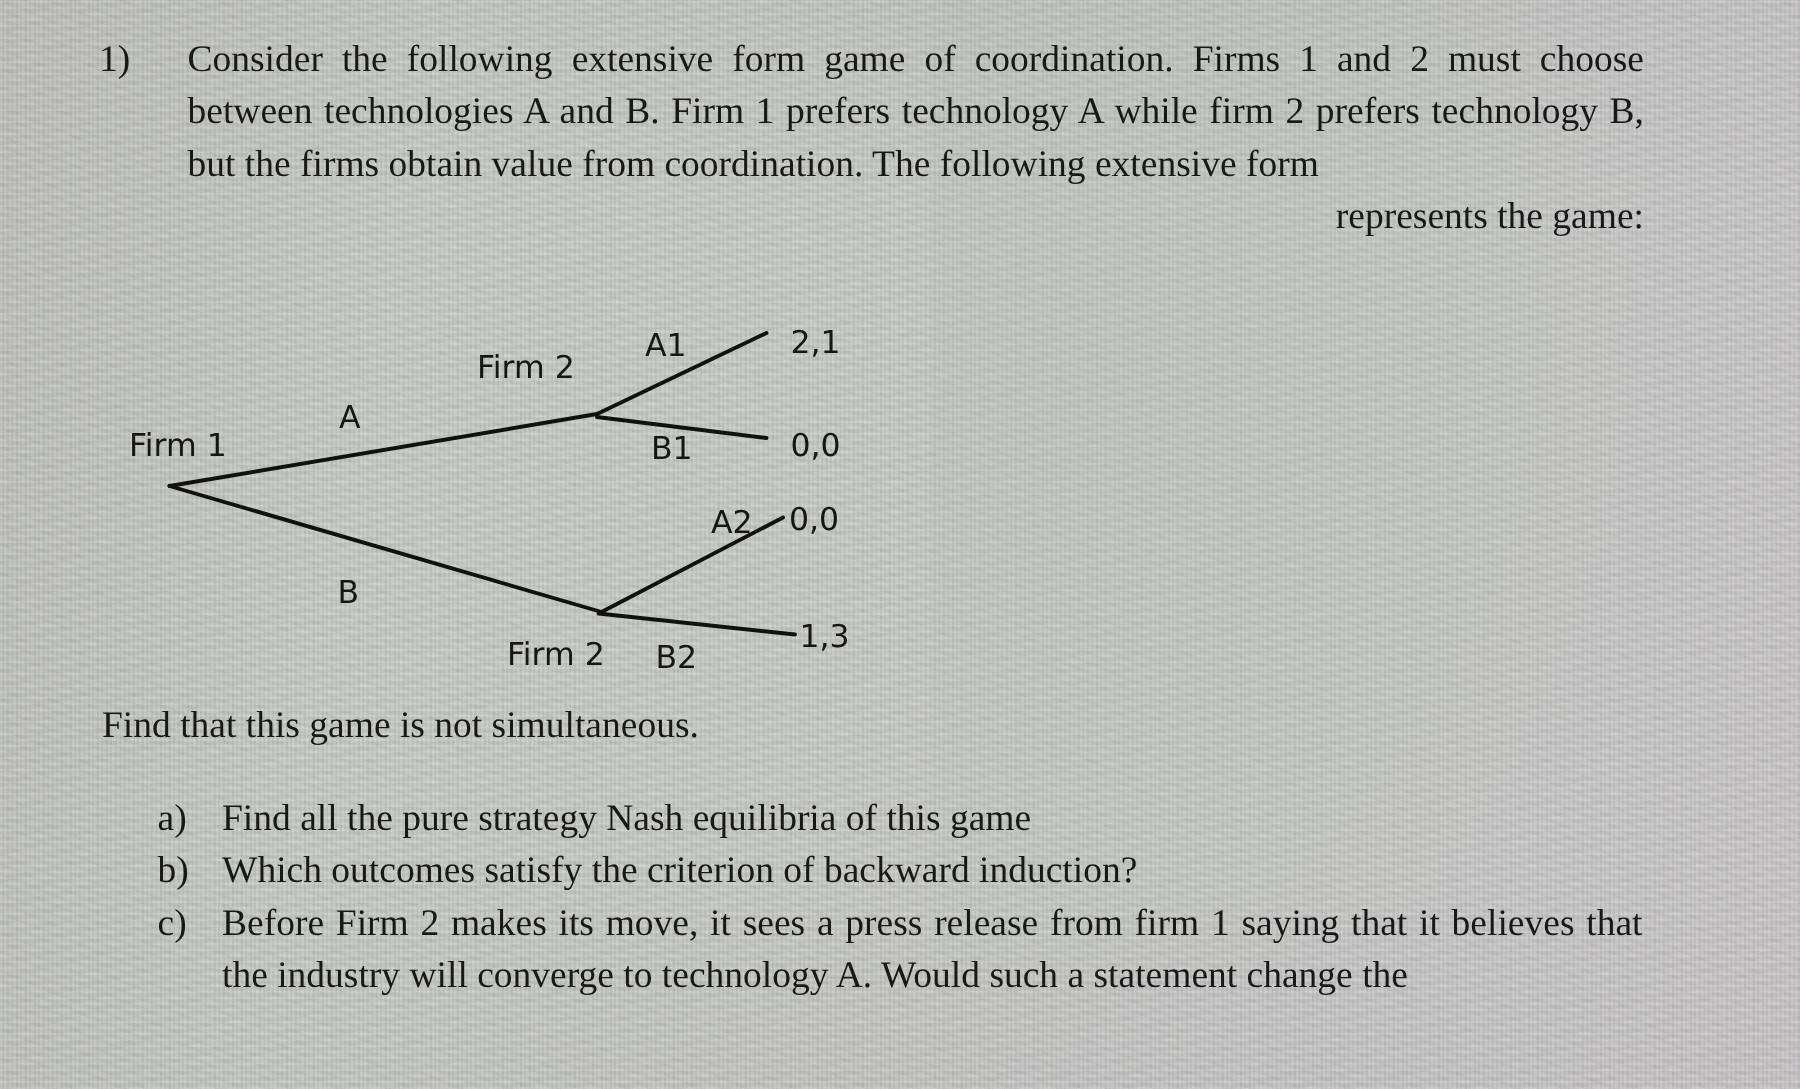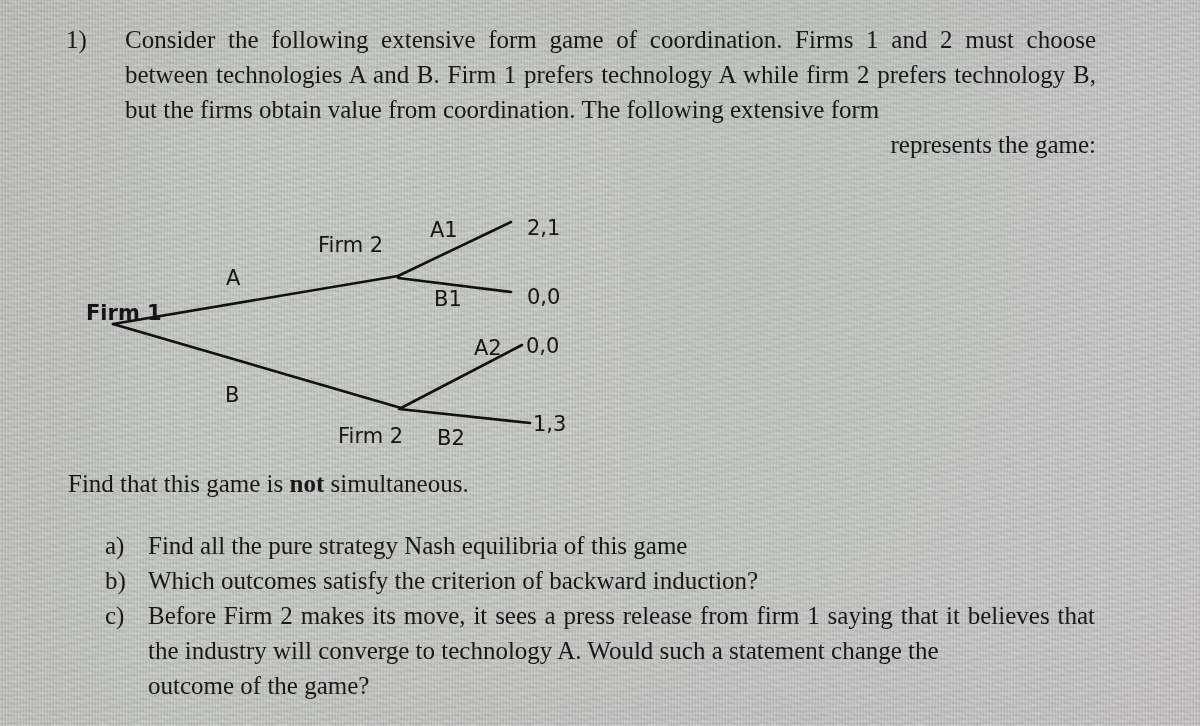--- a/index.html
+++ b/index.html
@@ -133,21 +133,21 @@
   }
 
   
   .note {
     position: absolute;
     left: 68px;
     top: 466px;
     font-size: 25px;
     line-height: 35px;
   }
-  .note b { font-weight: bold; }
+  .note b { font-weight: normal; }
 
   
   .subs {
     position: absolute;
     left: 105px;
     top: 528px;
     width: 990px;
   }
   .sub {
     position: relative;
@@ -201,21 +201,21 @@
 
     <line x1="398" y1="276" x2="511" y2="222" stroke="#111111" stroke-width="2.6" stroke-linecap="round"></line>
 
     <line x1="398" y1="278" x2="511" y2="292" stroke="#111111" stroke-width="2.6" stroke-linecap="round"></line>
 
     <line x1="401" y1="408" x2="522" y2="345" stroke="#111111" stroke-width="2.6" stroke-linecap="round"></line>
 
     <line x1="399" y1="409" x2="530" y2="423" stroke="#111111" stroke-width="2.6" stroke-linecap="round"></line>
   </svg>
 
-  <span class="tree-label" style="left:86px; top:301px;font-weight:bold;">Firm 1</span>
+  <span class="tree-label" style="left:86px; top:285px;">Firm 1</span>
 
   <span class="tree-label" style="left:318px; top:233px;">Firm 2</span>
 
   <span class="tree-label" style="left:338px; top:424px;">Firm 2</span>
 
   <span class="tree-label" style="left:226px; top:266px;">A</span>
 
   <span class="tree-label" style="left:225px; top:383px;">B</span>
 
   <span class="tree-label" style="left:430px; top:218px;">A1</span>
@@ -252,18 +252,17 @@
       <span class="body">
         <span class="lastline">Which outcomes satisfy the criterion of backward induction?</span>
       </span>
     </div>
 
     <div class="sub">
       <span class="marker">c)</span>
       <span class="body">
         <span>Before Firm 2 makes its move, it sees a press release from firm 1 saying that it believes</span>
         <span>that the industry will converge to technology A. Would such a statement change the</span>
-        <span class="lastline">outcome of the game?</span>
       </span>
     </div>
 
   </div>
 </div>
 
 </body></html>

